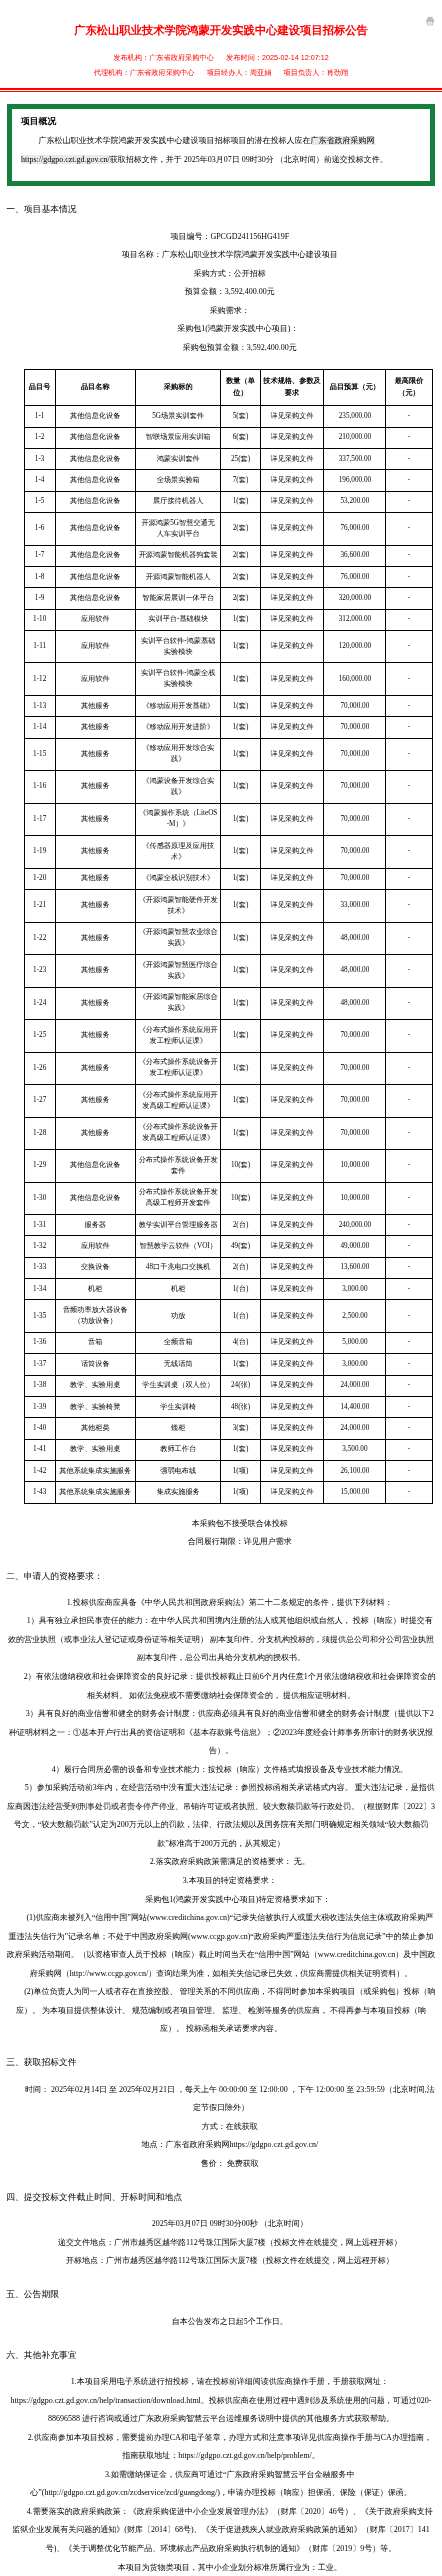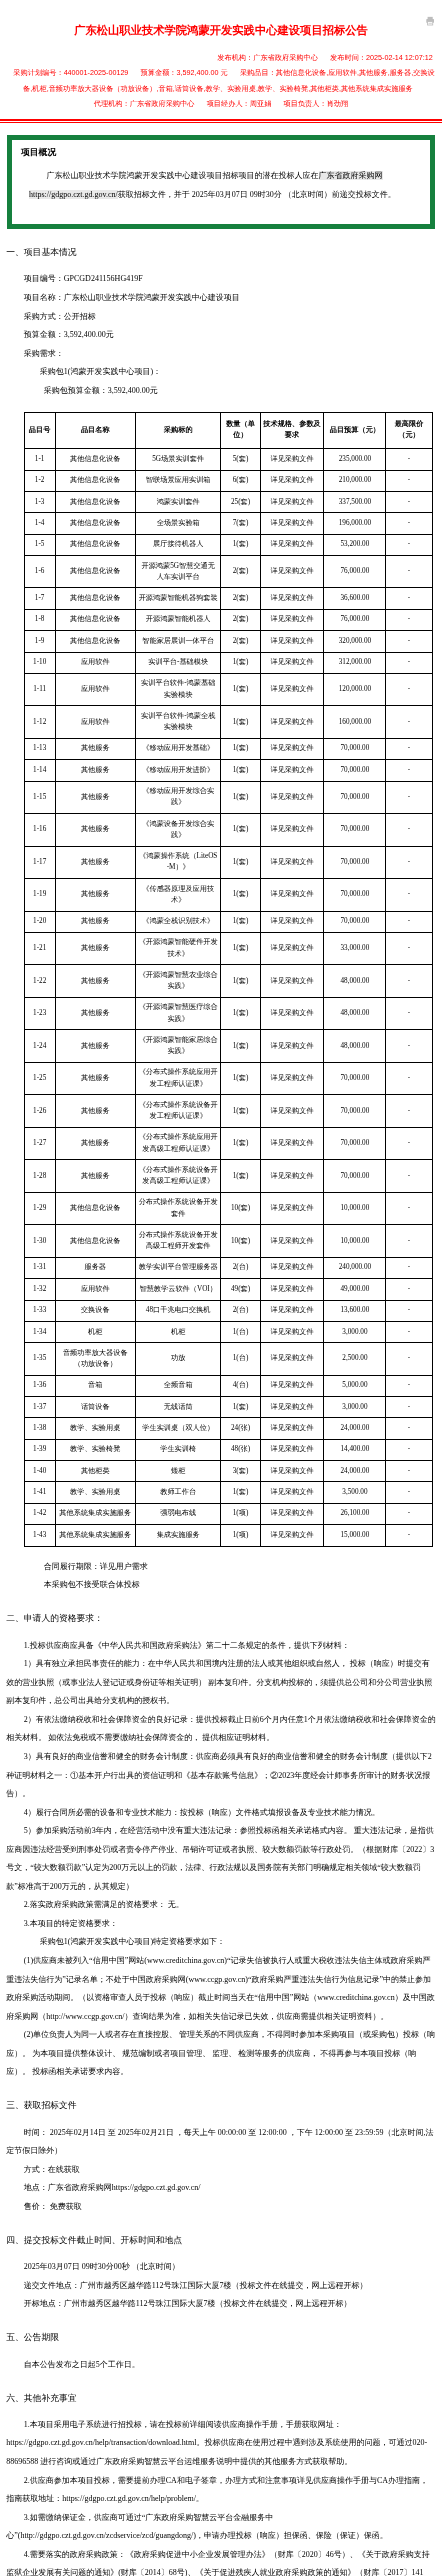--- a/index.html
+++ b/index.html
@@ -5,36 +5,36 @@
   html,body{margin:0;padding:0;background:#fff;}
   .page{position:relative;width:442px;margin:0 auto;background:#fff;color:#000;
         font-family:"Liberation Serif","DejaVu Serif",serif;}
   
   .hd{position:relative;padding-top:23px;}
   .title{margin:0 36px;text-align:center;color:#ff0000;font-size:11.3px;line-height:1.35;
          font-family:"Liberation Sans","DejaVu Sans",sans-serif;font-weight:bold;}
   .print-btn{position:absolute;top:15.5px;right:7.2px;width:10.3px;height:10.3px;cursor:pointer;}
   .meta{margin:0 3.1px;text-align:center;color:#ff0000;font-size:7.2px;line-height:2.15;
         font-family:"Liberation Sans","DejaVu Sans",sans-serif;}
-  .meta.first{margin-top:11.3px;text-align:right;}
+  .meta.first{margin-top:11.3px;}
   .meta-seg{margin:0 0.85em;}
   .red-rule{margin-top:7.2px;}
   .red-rule .thick{height:2.6px;background:#ff0000;}
   .red-rule .thin{height:1px;background:#ff0000;margin-top:1px;}
   
   .overview-box{margin:11.3px 6.7px 0;border:5px solid #15803d;padding:7.2px 9.3px 11.3px;}
   .ov-heading{font-family:"Liberation Sans","DejaVu Sans",sans-serif;font-weight:bold;
               font-size:8.8px;margin-bottom:4.1px;}
-  .ov-text{margin:8px;font-size:8px;line-height:2.35;text-indent:2.2em;}
+  .ov-text{margin:0;font-size:8px;line-height:2.35;text-indent:2.2em;}
   .hl{background:#e9e9e9;}
   
   .sec-heading{font-family:"Liberation Sans","DejaVu Sans",sans-serif;font-size:8.8px;
                font-weight:normal;margin:18.5px 0 11.3px;padding:0 6.2px;}
   .sec-body{padding:0 6.2px;font-size:8px;line-height:2.32;}
-  .sec-body p{margin:0;}
+  .sec-body p{margin:0;text-align:center;}
   .p1{text-indent:2.2em;}
   .p2{text-indent:4.2em;}
   .p3{text-indent:4.7em;}
   
   table.items{border-collapse:collapse;table-layout:fixed;width:calc(100% - 20.6px);
               margin:11.3px 3.1px 11.3px 17.5px;font-size:7.2px;padding-left:40px;}
   table.items th,table.items td{border:0.5px solid #000;padding:4.6px 2.6px;text-align:center;
               line-height:1.55;word-break:break-all;vertical-align:middle;}
   table.items th{font-weight:bold;padding:6.7px 2.1px;}
   td.c-budget,td.c-max{text-align:right;padding-right:6.2px;}
@@ -52,23 +52,20 @@
         <rect x="3" y="7" width="18" height="9" rx="1.5" fill="#bdbdbd"></rect>
         <rect x="6" y="13" width="12" height="8" fill="#fff" stroke="#bdbdbd" stroke-width="2"></rect>
         <rect x="8" y="16" width="8" height="1.6" fill="#bdbdbd"></rect>
       </svg>
     </div>
     <div class="meta first">
       
     <span class="meta-seg">发布机构：广东省政府采购中心</span><span class="meta-seg">发布时间：2025-02-14 12:07:12</span></div>
     <div class="meta">
       
-    <span class="meta-seg">采购计划编号：440001-2025-00129</span><span class="meta-seg">预算金额：3,592,400.00 元</span><span class="meta-seg">采购品目：其他信息化设备,应用软件,其他服务,服务器,交换设备,机柜,音频功率放大器设备（功放设备）,音箱,话筒设备,教学、实验用桌,教学、实验椅凳,其他柜类,其他系统集成实施服务</span></div>
-    <div class="meta">
-      
     <span class="meta-seg">代理机构：广东省政府采购中心</span><span class="meta-seg">项目经办人：周亚娟</span><span class="meta-seg">项目负责人：肖劲翔</span></div>
   </div>
 
   <div class="red-rule">
     <div class="thick"></div>
     <div class="thin"></div>
   </div>
 
   <div class="overview-box">
     <div class="ov-heading">项目概况</div>
@@ -528,22 +525,22 @@
             <td class="c-name">其他系统集成实施服务</td>
             <td class="c-target">集成实施服务</td>
             <td class="c-qty">1(项)</td>
             <td class="c-spec">详见采购文件</td>
             <td class="c-budget">15,000.00</td>
             <td class="c-max">-</td>
           </tr>
         </tbody>
     </table>
 
+    <p class="p3">本采购包不接受联合体投标</p>
     <p class="p3">合同履行期限：详见用户需求</p>
-    <p class="p3">本采购包不接受联合体投标</p>
   </div>
 
   <h2 class="sec-heading">二、申请人的资格要求：</h2>
   <div class="sec-body">
     <div>
 
     <p class="p1">1.投标供应商应具备《中华人民共和国政府采购法》第二十二条规定的条件，提供下列材料：</p>
         <p class="p1">1）具有独立承担民事责任的能力：在中华人民共和国境内注册的法人或其他组织或自然人， 投标（响应）时提交有效的营业执照（或事业法人登记证或身份证等相关证明） 副本复印件。分支机构投标的，须提供总公司和分公司营业执照副本复印件，总公司出具给分支机构的授权书。</p>
         <p class="p1">2）有依法缴纳税收和社会保障资金的良好记录：提供投标截止日前6个月内任意1个月依法缴纳税收和社会保障资金的相关材料。 如依法免税或不需要缴纳社会保障资金的， 提供相应证明材料。</p>
         <p class="p1">3）具有良好的商业信誉和健全的财务会计制度：供应商必须具有良好的商业信誉和健全的财务会计制度（提供以下2种证明材料之一：①基本开户行出具的资信证明和《基本存款账号信息》；②2023年度经会计师事务所审计的财务状况报告）。</p>

